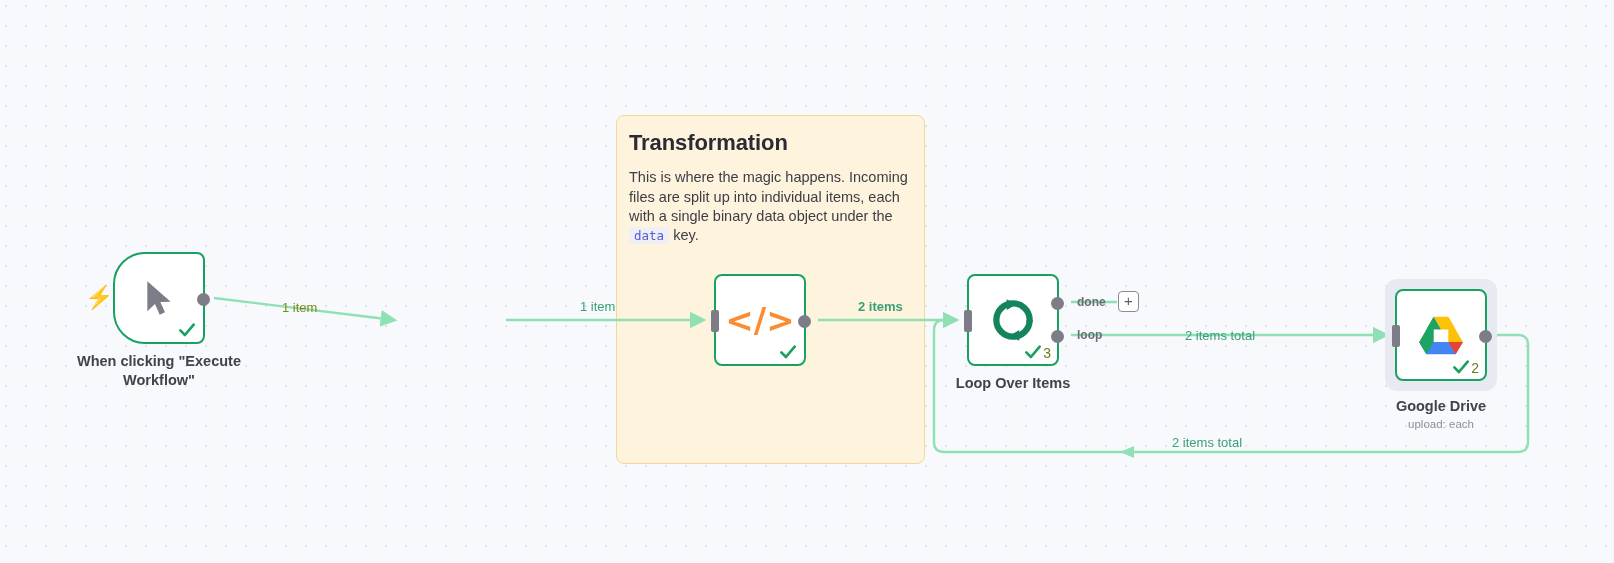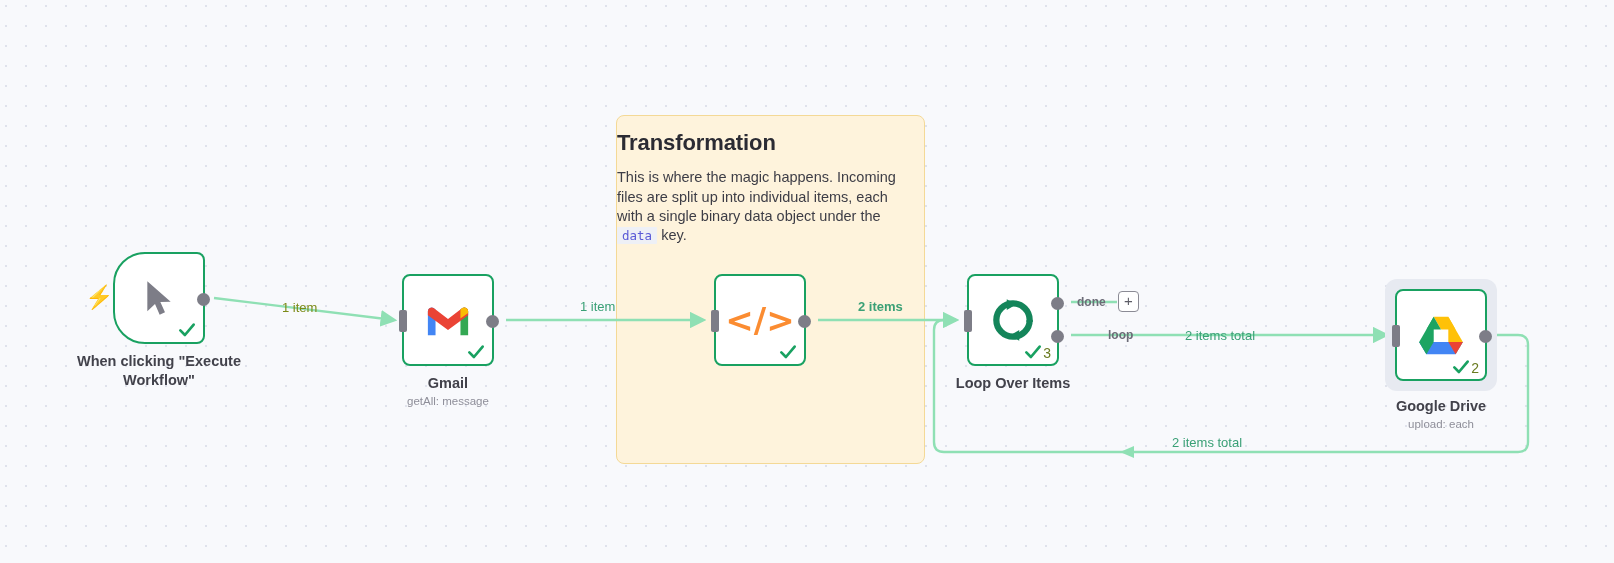--- a/index.html
+++ b/index.html
@@ -29,21 +29,21 @@
   .sticky {
     position: absolute;
     left: 616px;
     top: 115px;
     width: 309px;
     height: 349px;
     background: #fef3dc;
     border: 1px solid #f4d996;
     border-radius: 8px;
     box-sizing: border-box;
-    padding: 14px 16px 10px 0;
+    padding: 14px 16px 10px 12px;
   }
   .sticky-title {
     font-size: 22px;
     font-weight: 600;
     color: #2b2b33;
     letter-spacing: -0.1px;
     margin: 0 0 12px 0;
     line-height: 1.2;
   }
   .sticky-body {
@@ -250,41 +250,20 @@
         <svg width="20" height="20" viewBox="0 0 24 24">
             <path d="M4 12.5 L9.5 18 L20 5.5" stroke="#19a161" stroke-width="3.2" fill="none" stroke-linecap="round" stroke-linejoin="round"></path>
           </svg>
         <span class="cnt"></span>
       </div>
       <div class="endp" style="right:-7px; top:39px;"></div>
     </div>
     <div class="node-label">When clicking "Execute Workflow"</div>
   </div>
 
-  <div class="node" style="left:402px; top:274px;">
-    <div class="node-box">
-      <svg width="46" height="36" viewBox="0 0 48 36">
-        <path d="M3 34 L3 8 L11 8 L24 19 L37 8 L45 8 L45 34 L37 34 L37 16 L24 27 L11 16 L11 34 Z" fill="#ffffff"></path>
-        <path d="M3 34 L3 9 A4 4 0 0 1 9 5.6 L11 7 L11 34 Z" fill="#4285f4"></path>
-        <path d="M37 34 L37 7 L39 5.6 A4 4 0 0 1 45 9 L45 34 Z" fill="#34a853"></path>
-        <path d="M3 9 A4 4 0 0 1 9 5.6 L24 17 L39 5.6 A4 4 0 0 1 45 9 L45 13 L24 28.5 L3 13 Z" fill="#ea4335"></path>
-        <path d="M45 9 A4 4 0 0 0 39 5.6 L37 7 L37 16.5 L45 10.8 Z" fill="#fbbc04"></path>
-      </svg>
-      <div class="check">
-        <svg width="20" height="20" viewBox="0 0 24 24">
-            <path d="M4 12.5 L9.5 18 L20 5.5" stroke="#19a161" stroke-width="3.2" fill="none" stroke-linecap="round" stroke-linejoin="round"></path>
-          </svg>
-        <span class="cnt"></span>
-      </div>
-      <div class="inbar" style="left:-5px; top:34px;"></div>
-      <div class="endp" style="right:-7px; top:39px;"></div>
-    </div>
-    <div class="node-label">Gmail</div>
-    <div class="node-sublabel" style="top:121px;">getAll: message</div>
-  </div>
 
   <div class="node" style="left:714px; top:274px;">
     <div class="node-box">
       <span class="icon-code">&lt;/&gt;</span>
       <div class="check">
         <svg width="20" height="20" viewBox="0 0 24 24">
             <path d="M4 12.5 L9.5 18 L20 5.5" stroke="#19a161" stroke-width="3.2" fill="none" stroke-linecap="round" stroke-linejoin="round"></path>
           </svg>
         <span class="cnt"></span>
       </div>
@@ -307,21 +286,21 @@
         <svg width="20" height="20" viewBox="0 0 24 24">
             <path d="M4 12.5 L9.5 18 L20 5.5" stroke="#19a161" stroke-width="3.2" fill="none" stroke-linecap="round" stroke-linejoin="round"></path>
           </svg>
         <span class="cnt">3</span>
       </div>
       <div class="inbar" style="left:-5px; top:34px;"></div>
       <div class="endp" style="right:-7px; top:21px;"></div>
       <div class="endp" style="right:-7px; top:54px;"></div>
     </div>
     <div class="port-label" style="left:110px; top:21px;">done</div>
-    <div class="port-label" style="left:110px; top:54px;margin-left:31px;">loop</div>
+    <div class="port-label" style="left:110px; top:54px;">loop</div>
     <div class="node-label">Loop Over Items</div>
   </div>
 
   <div class="plus-btn" style="left:1118px; top:291px;">+</div>
 
   <div class="node" style="left:1395px; top:289px;">
     <div class="sel-halo"></div>
     <div class="node-box">
       <svg width="46" height="42" viewBox="0 0 48 42">
         <path d="M16.4 2 L31.6 2 L39.2 15.2 L24 15.2 Z" fill="#ffc107"></path>

